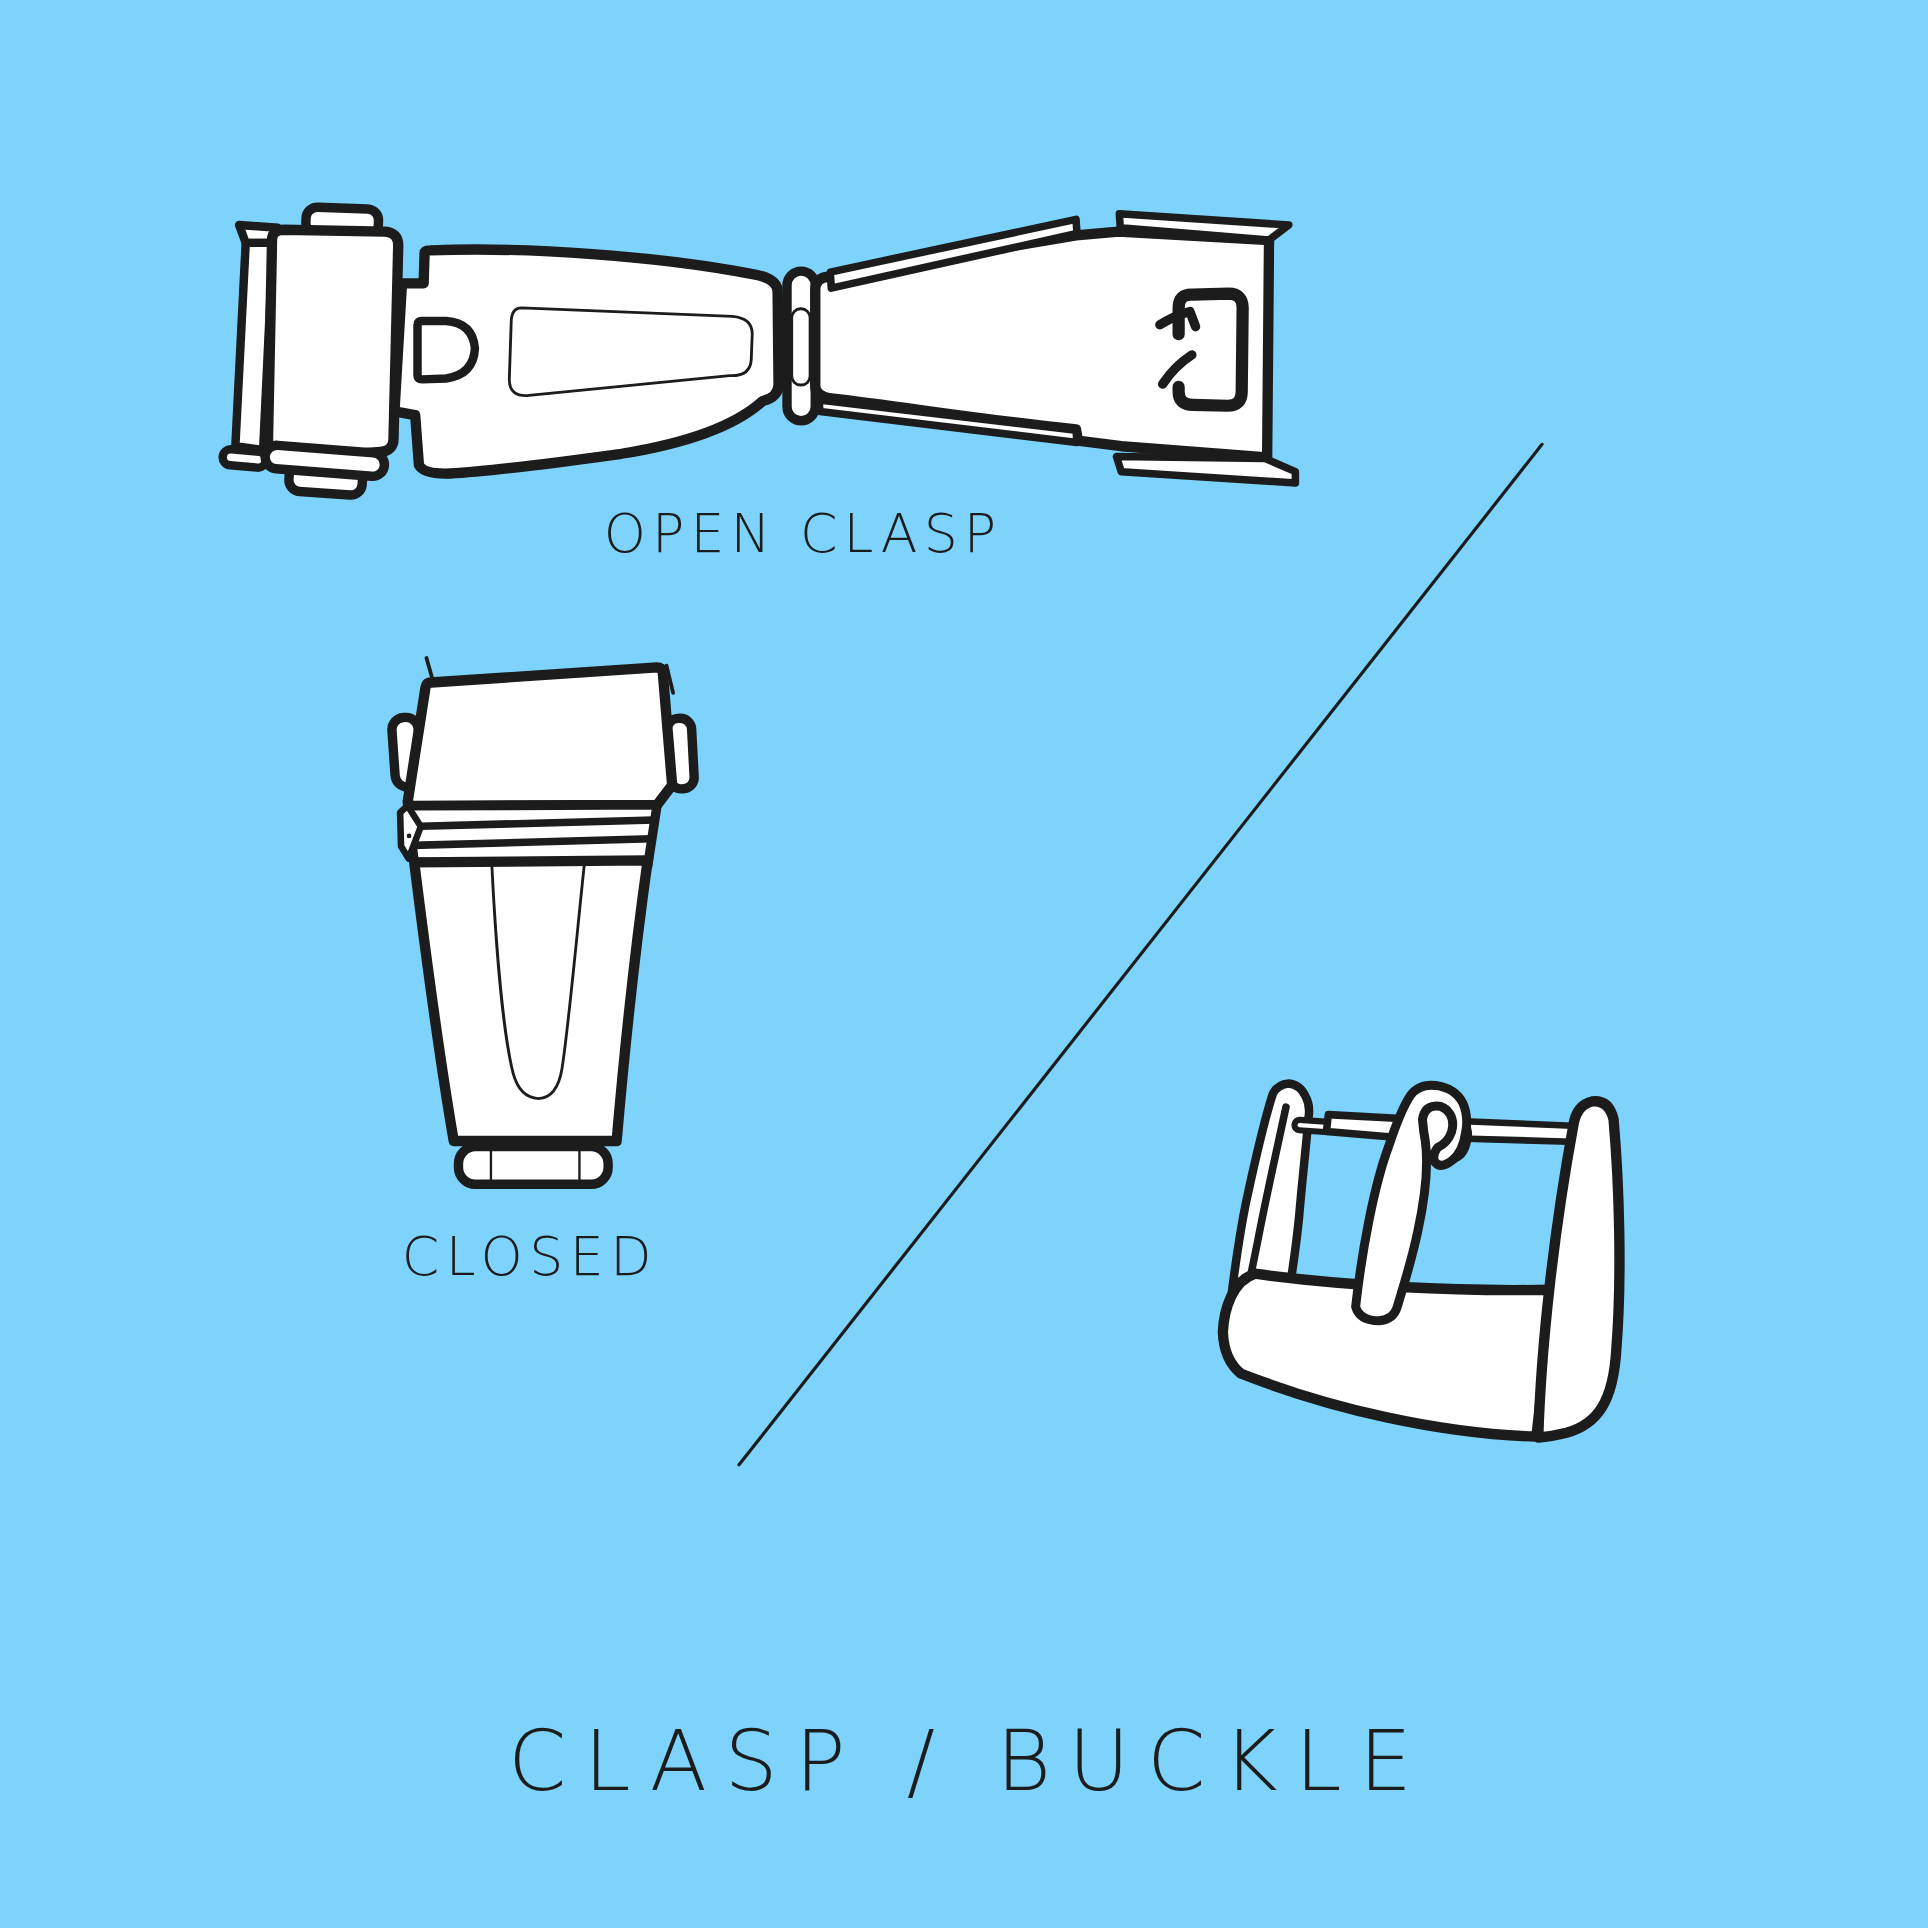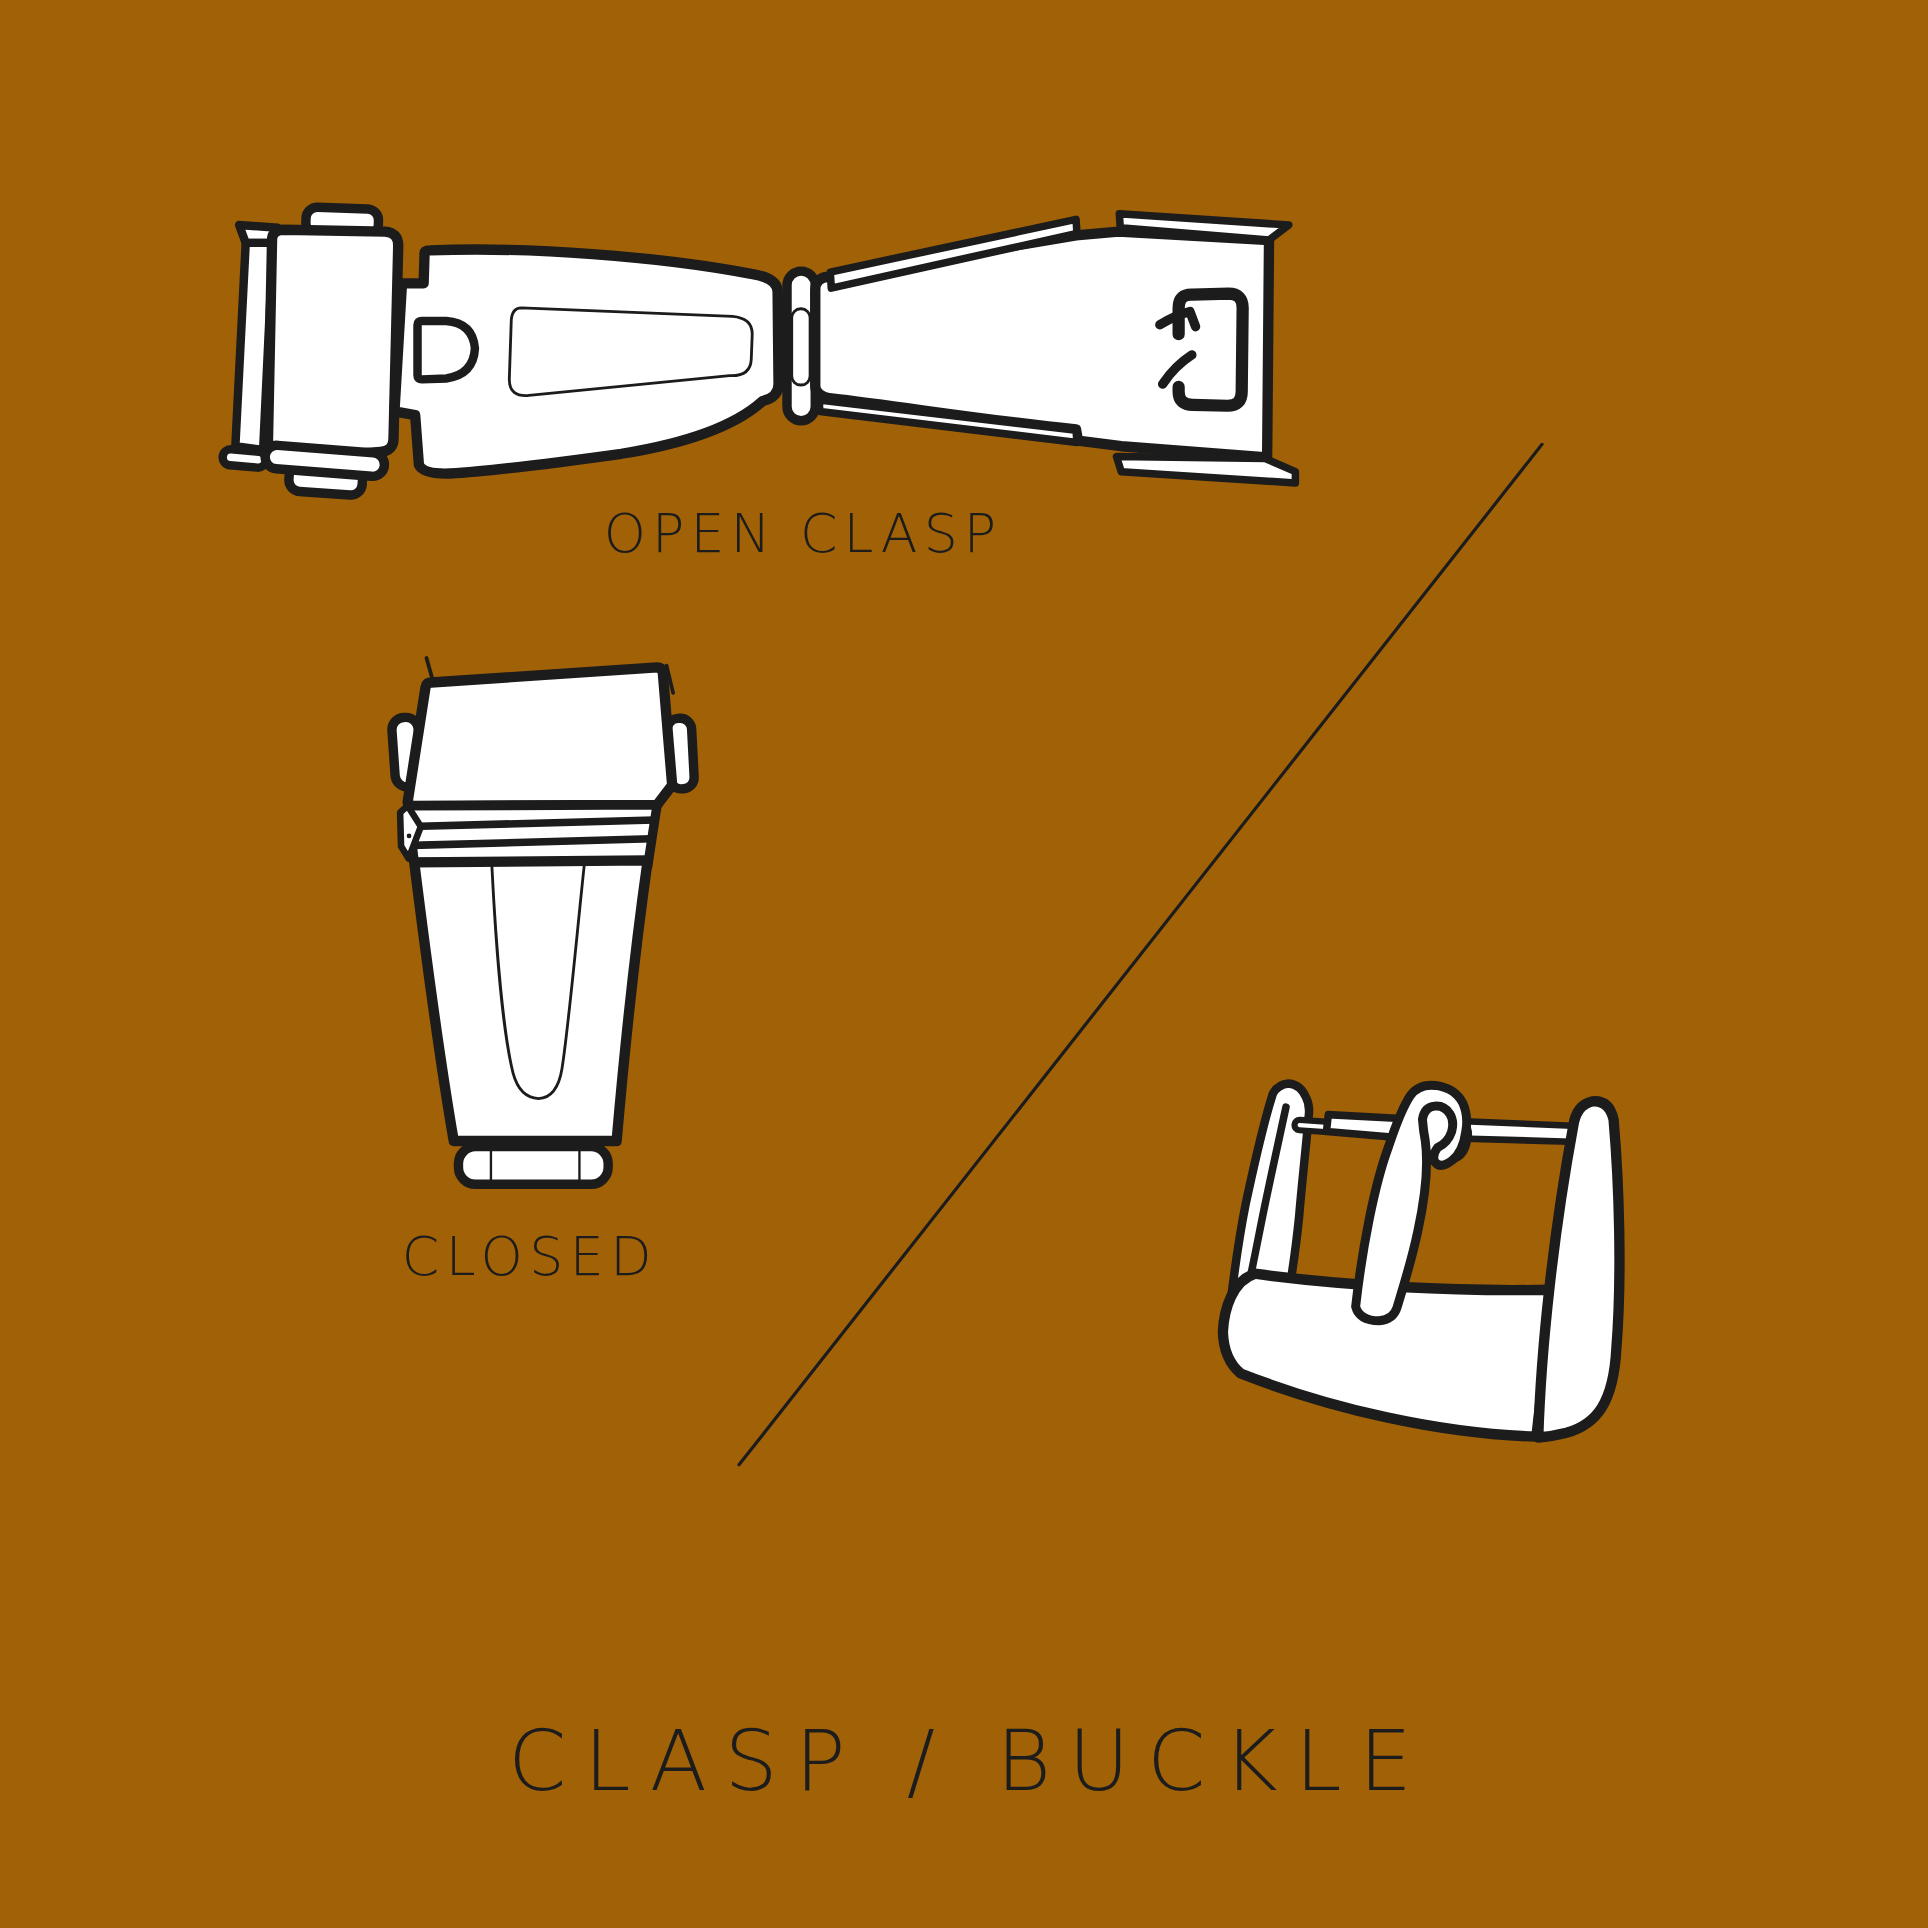--- a/index.html
+++ b/index.html
@@ -1,20 +1,20 @@
 <!DOCTYPE html>
 <html style="font-size:15px"><head>
 <meta charset="utf-8">
 <style>
   html, body { margin: 0; padding: 0; background: #ffffff; }
   .stage {
     position: relative;
     width: 1928px;
     height: 1928px;
-    background: #a16207;
+    background: #7dd3fc;
     overflow: hidden;
   }
   svg { display: block; width: 1928px; height: 1928px; }
   .caption {
     font-family: "DejaVu Sans", "Liberation Sans", sans-serif;
     font-weight: 200;
     fill: #1c1c1c;
   }
   .cap-open  { font-size: 57px; letter-spacing: 6.5px; }
   .cap-closed{ font-size: 57px; letter-spacing: 7px; }

